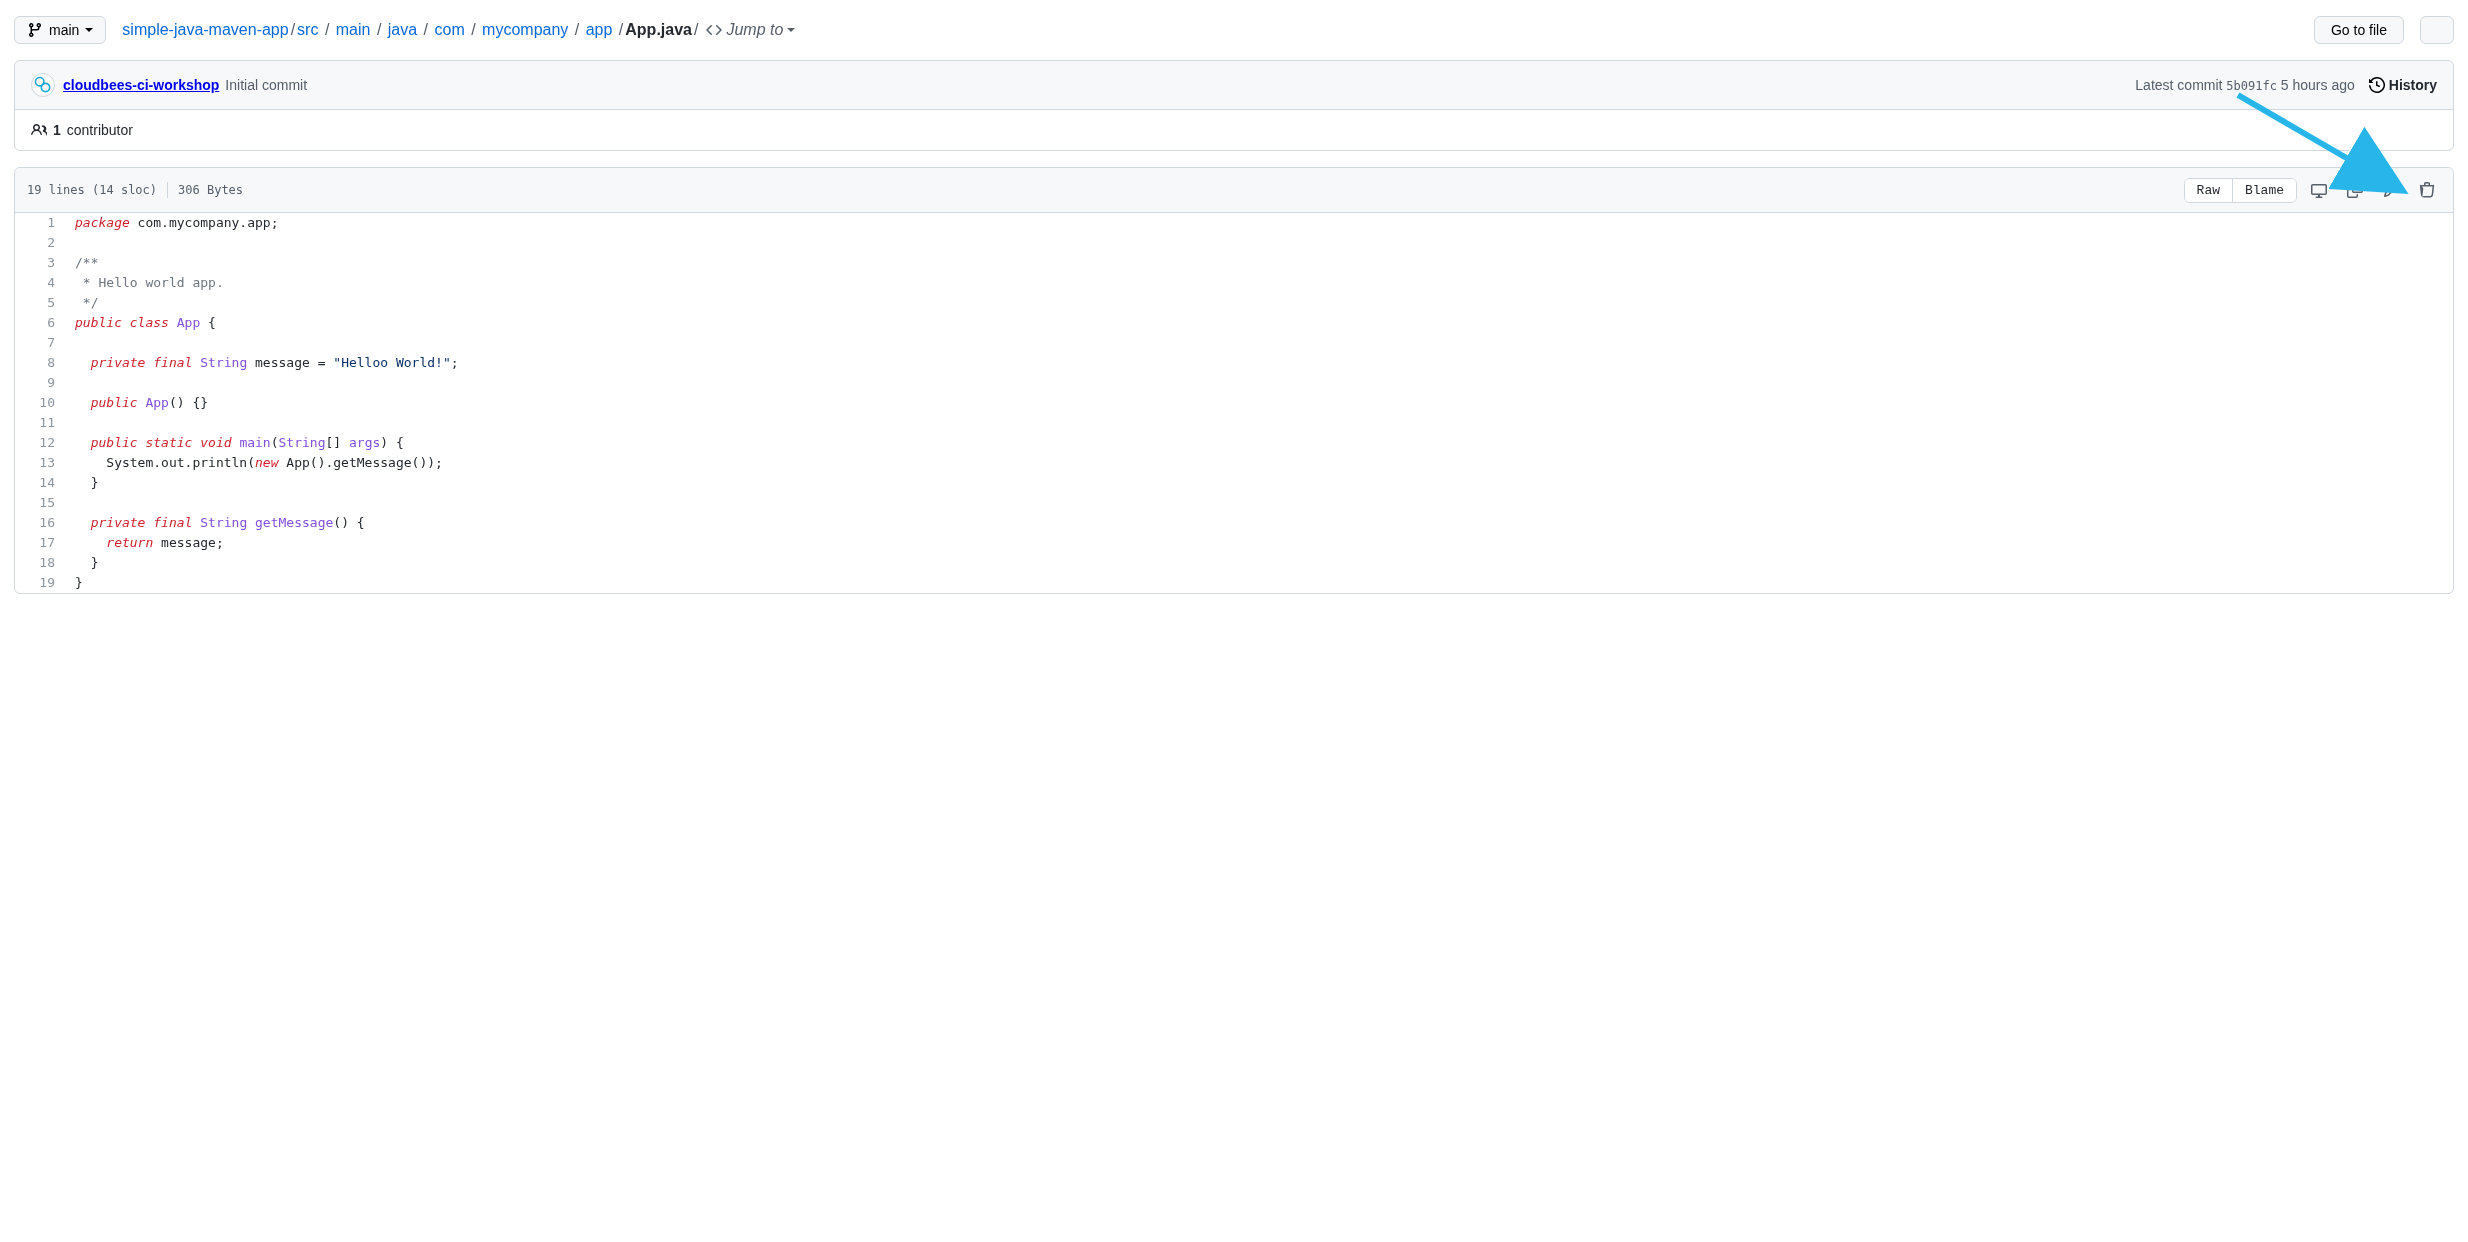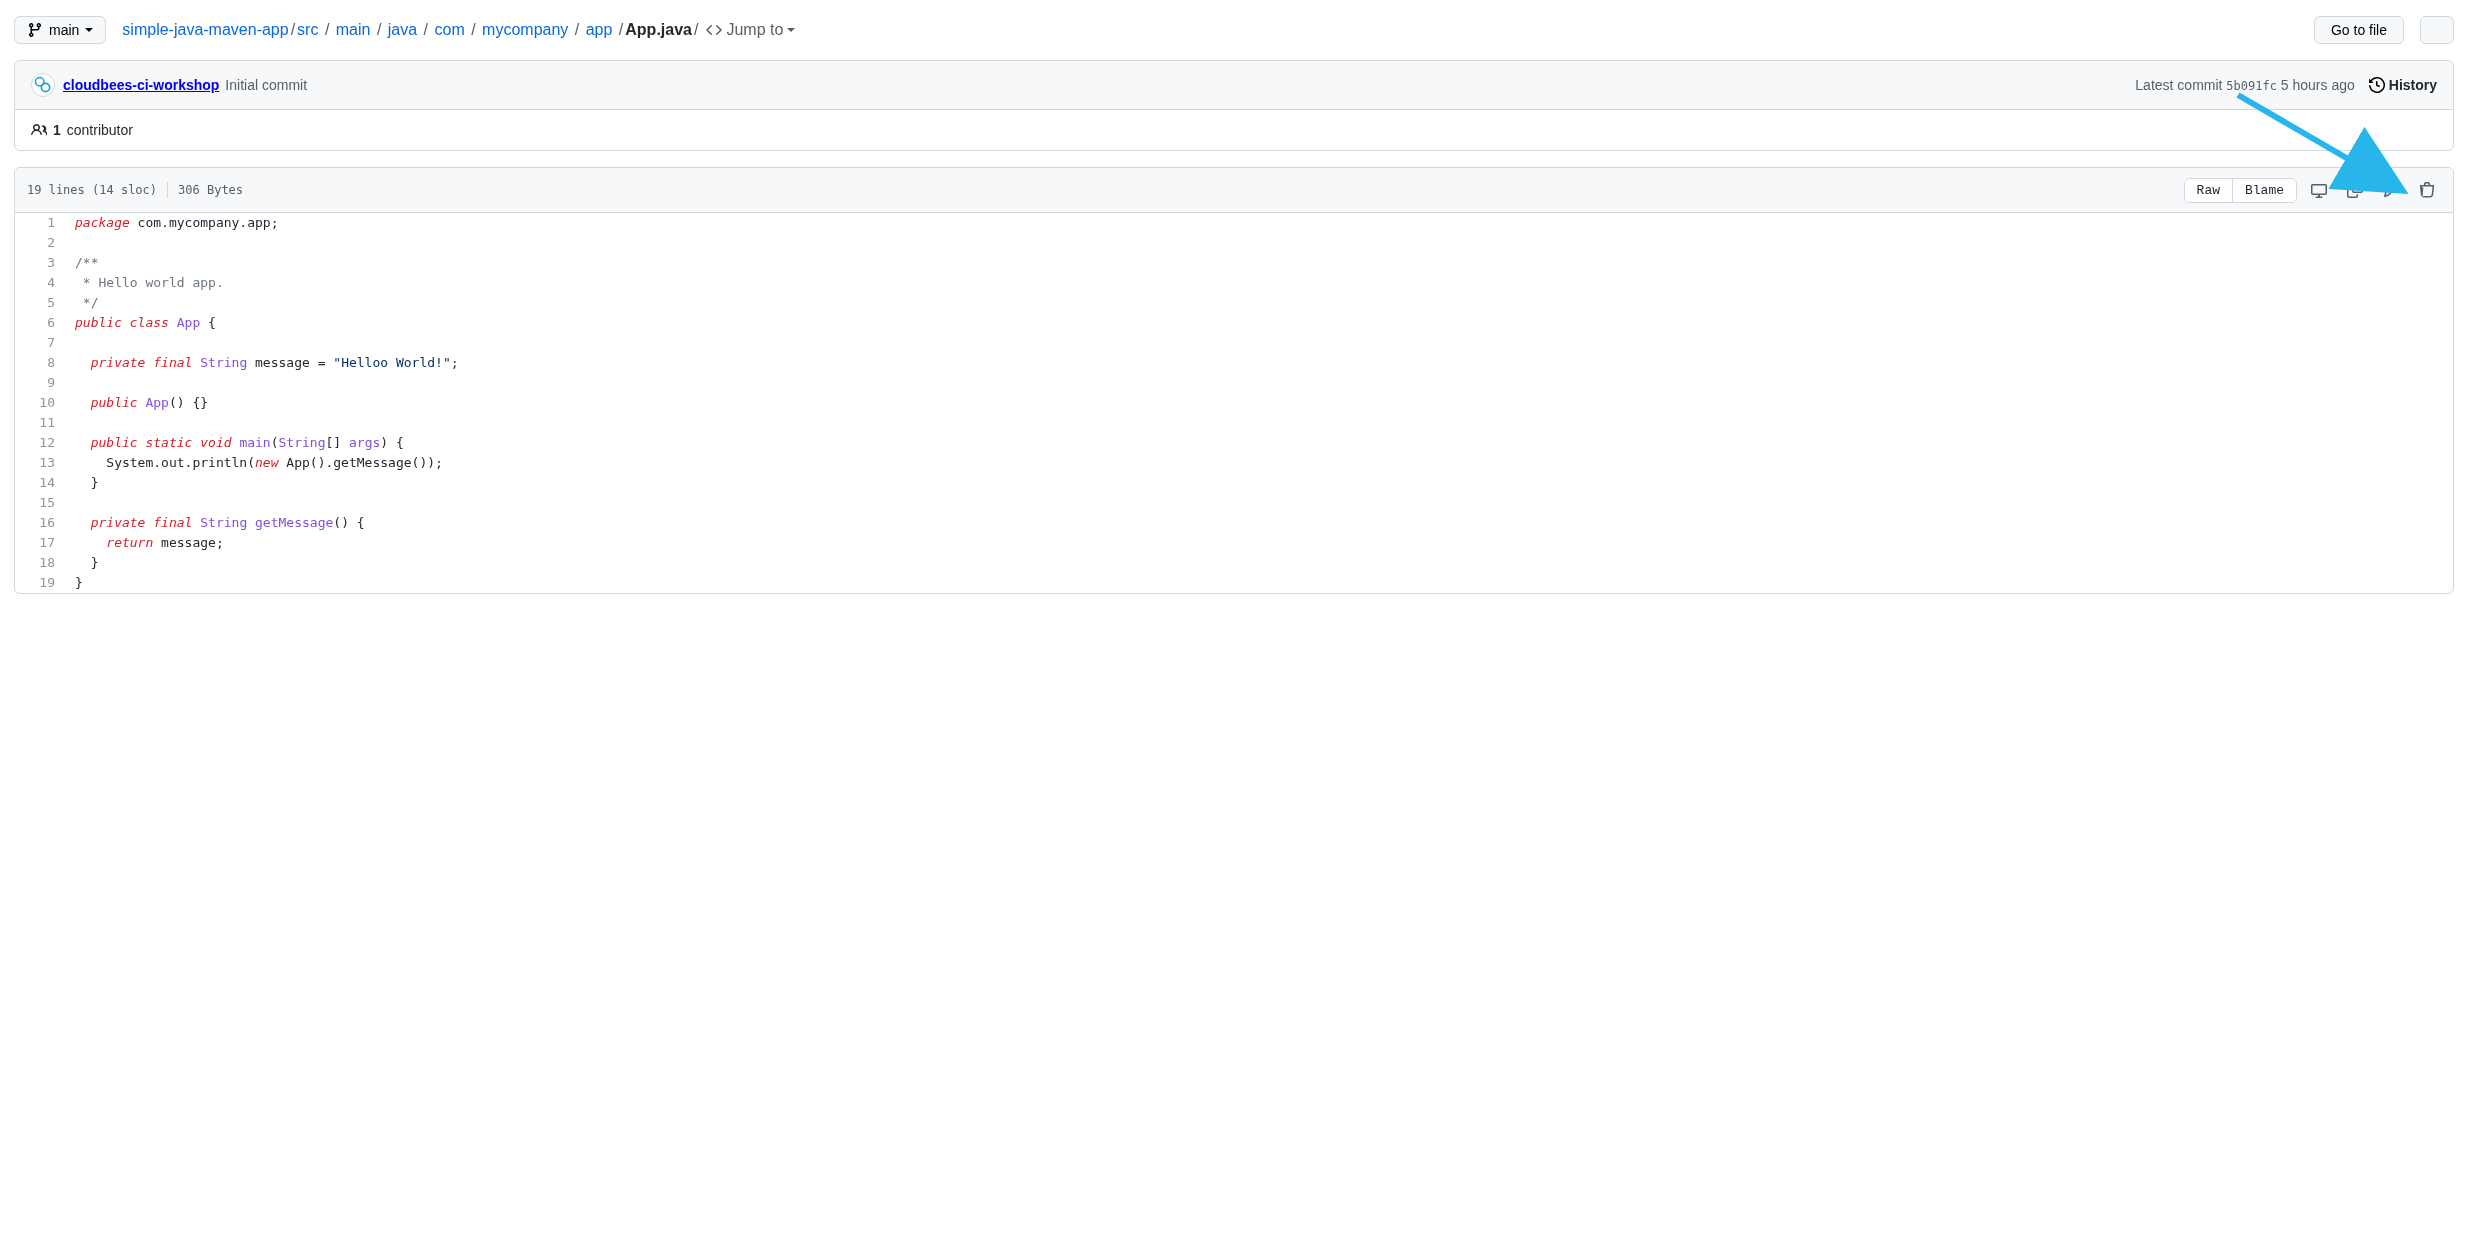--- a/index.html
+++ b/index.html
@@ -56,20 +56,21 @@
   .breadcrumb a { color: var(--link); text-decoration: none; }
   .breadcrumb .sep { color: var(--muted); margin: 0 2px; }
   .breadcrumb .final { font-weight: 600; color: var(--fg); }
   .jump-to {
     display: inline-flex;
     align-items: center;
     gap: 4px;
     color: var(--muted);
     cursor: pointer;
     margin-left: 6px;
+    font-style: italic;
   }
   .jump-to svg { fill: var(--muted); }
   .spacer { flex: 1; }
   .btn {
     padding: 5px 16px;
     border: 1px solid var(--border);
     border-radius: 6px;
     background: var(--bg-subtle);
     font-size: 14px;
     font-weight: 500;

